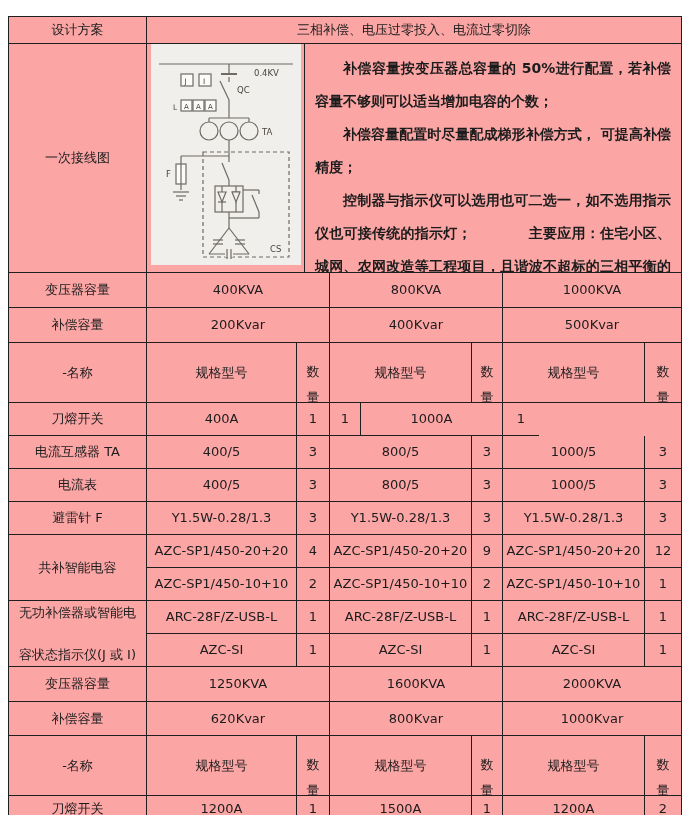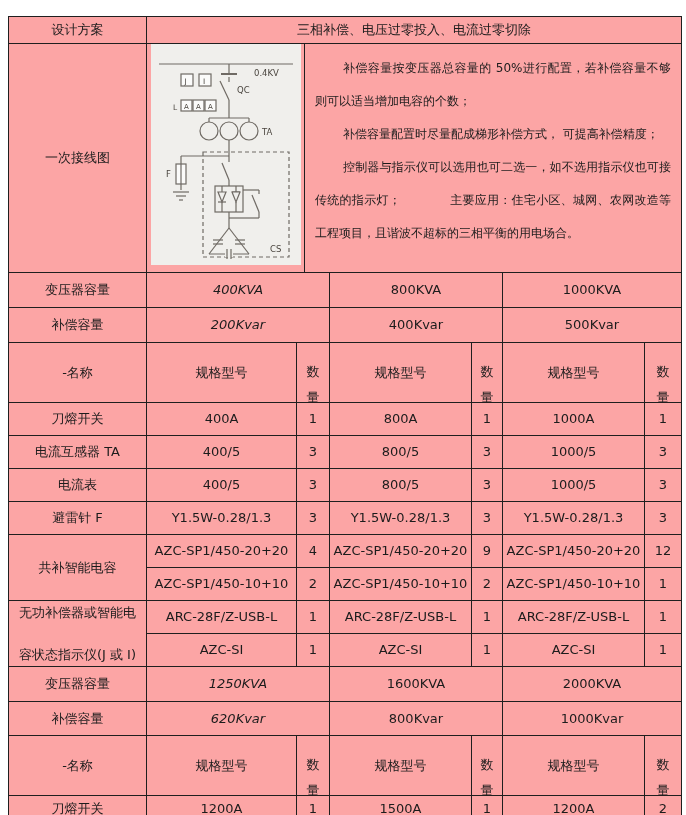--- a/index.html
+++ b/index.html
@@ -24,33 +24,34 @@
   .noR{border-right:none;}
   .noB{border-bottom:none;}
   
   .wLabel{width:138px;}
   .wSpan {width:534px;}
   .wDiag {width:158px;padding:0;}
   .wNotes{width:376px;}
   .wS1{width:150px;} .wQ1{width:33px;}
   .wS2{width:142px;} .wQ2{width:31px;}
   .wS3{width:142px;} .wQ3{width:36px;}
-  .wV1{width:183px;font-style:italic;} .wV2{width:173px;} .wV3{width:178px;}
+  .wV1{width:183px;} .wV2{width:173px;} .wV3{width:178px;}
   
   .h27{height:27px;} .h229{height:229px;}
   .h35{height:35px;} .h34{height:34px;}
   .h60{height:60px;} .h33{height:33px;}
   .h66{height:66px;} .h26{height:26px;}
   .gbody{display:flex;flex-direction:column;}
   .labelCell{line-height:42px;padding:0 4px;}
   .qtyHead span{display:inline-block;width:1.15em;word-break:break-all;line-height:26px;margin-top:24px;}
   .notesCell{
     align-items:flex-start;justify-content:flex-start;
-    text-align:justify;padding:8px 10px 0 10px;font-size:12px;
+    text-align:justify;padding:8px 10px 0 10px;font-size:14px;
     display:block;
+    font-weight:bold;
   }
   .notesCell p{margin:0;text-indent:28px;line-height:33px;}
   .diagWrap{width:100%;height:100%;display:flex;align-items:flex-start;justify-content:center;}
   svg text{font-family:"DejaVu Sans","Liberation Sans",sans-serif;}
 </style>
 </head>
 <body>
 
 <div class="page">
   <div class="tbl">
@@ -182,21 +183,20 @@
       <div class="c wS3 h60">规格型号</div>
       <div class="c wQ3 h60 noR qtyHead">
           <span>数量</span>
         </div>
     </div>
 
     <div class="row">
       <div class="c wLabel h33">刀熔开关</div>
       <div class="c wS1 h33">400A</div>
       <div class="c wQ1 h33">1</div>
-      <div class="c wS2 h33">800A</div>
       <div class="c wQ2 h33">1</div>
       <div class="c wS3 h33">1000A</div>
       <div class="c wQ3 h33 noR">1</div>
     </div>
     <div class="row">
       <div class="c wLabel h33">电流互感器 TA</div>
       <div class="c wS1 h33">400/5</div>
       <div class="c wQ1 h33">3</div>
       <div class="c wS2 h33">800/5</div>
       <div class="c wQ2 h33">3</div>

